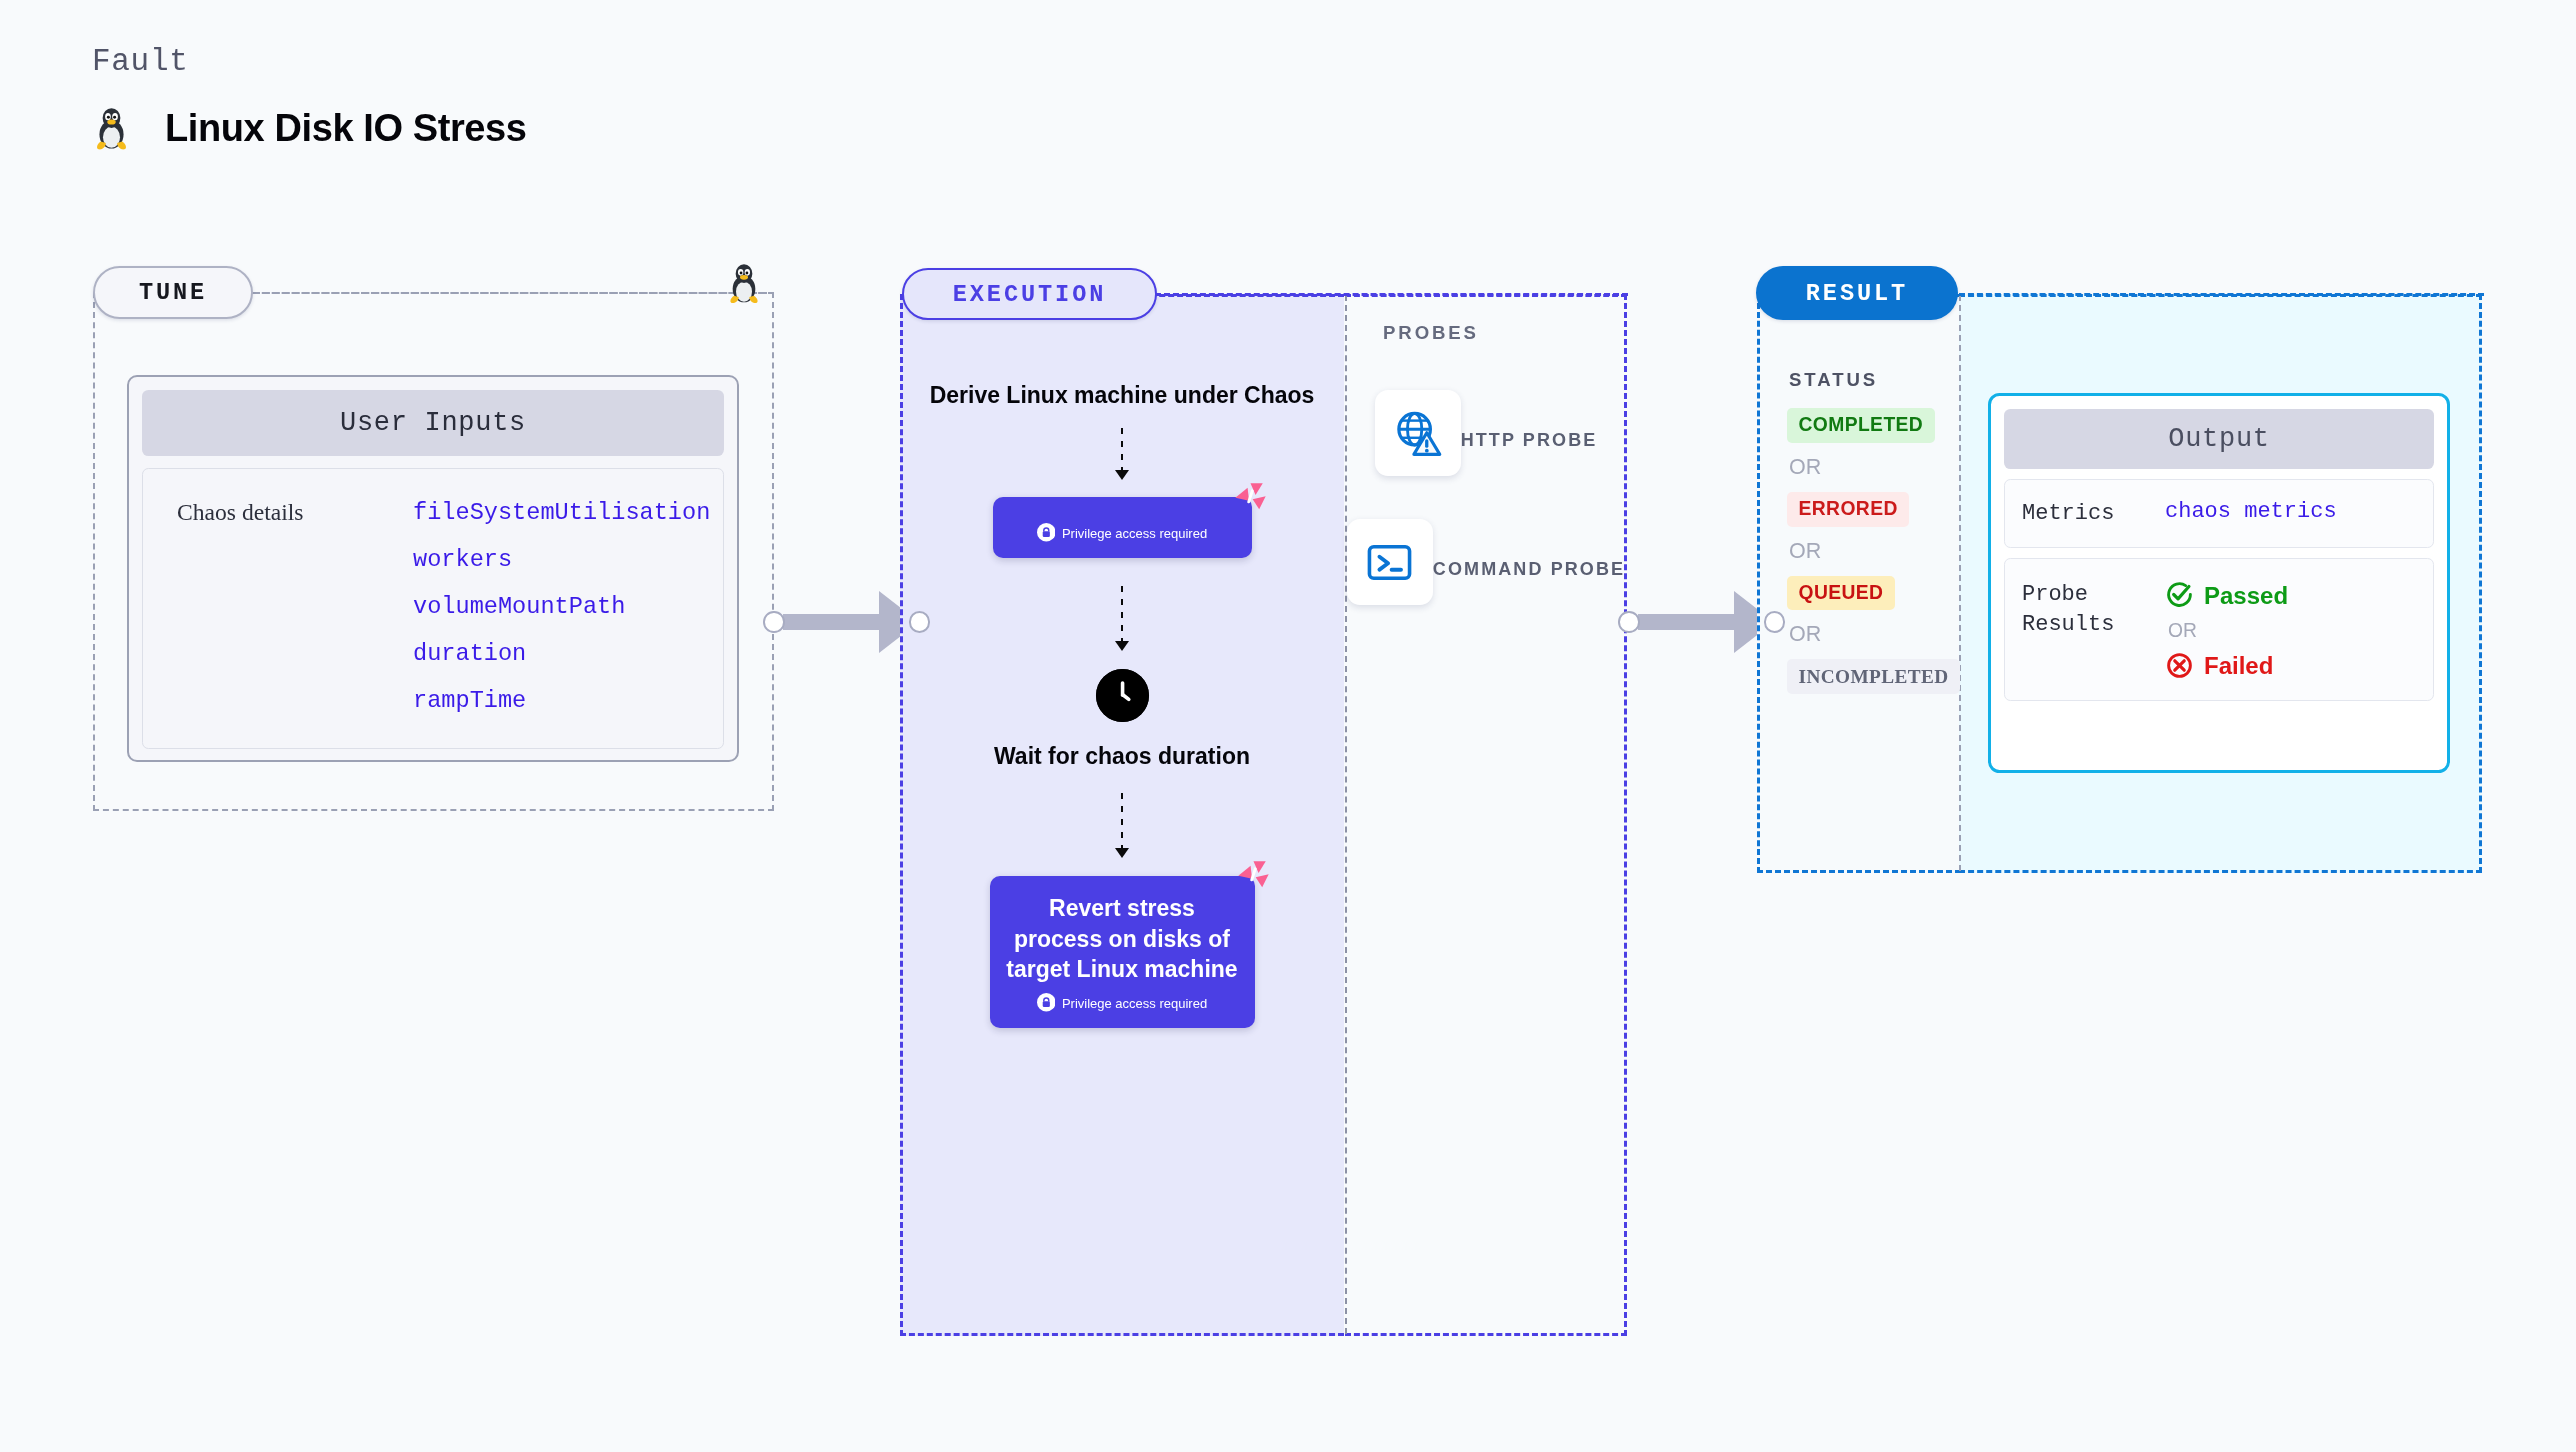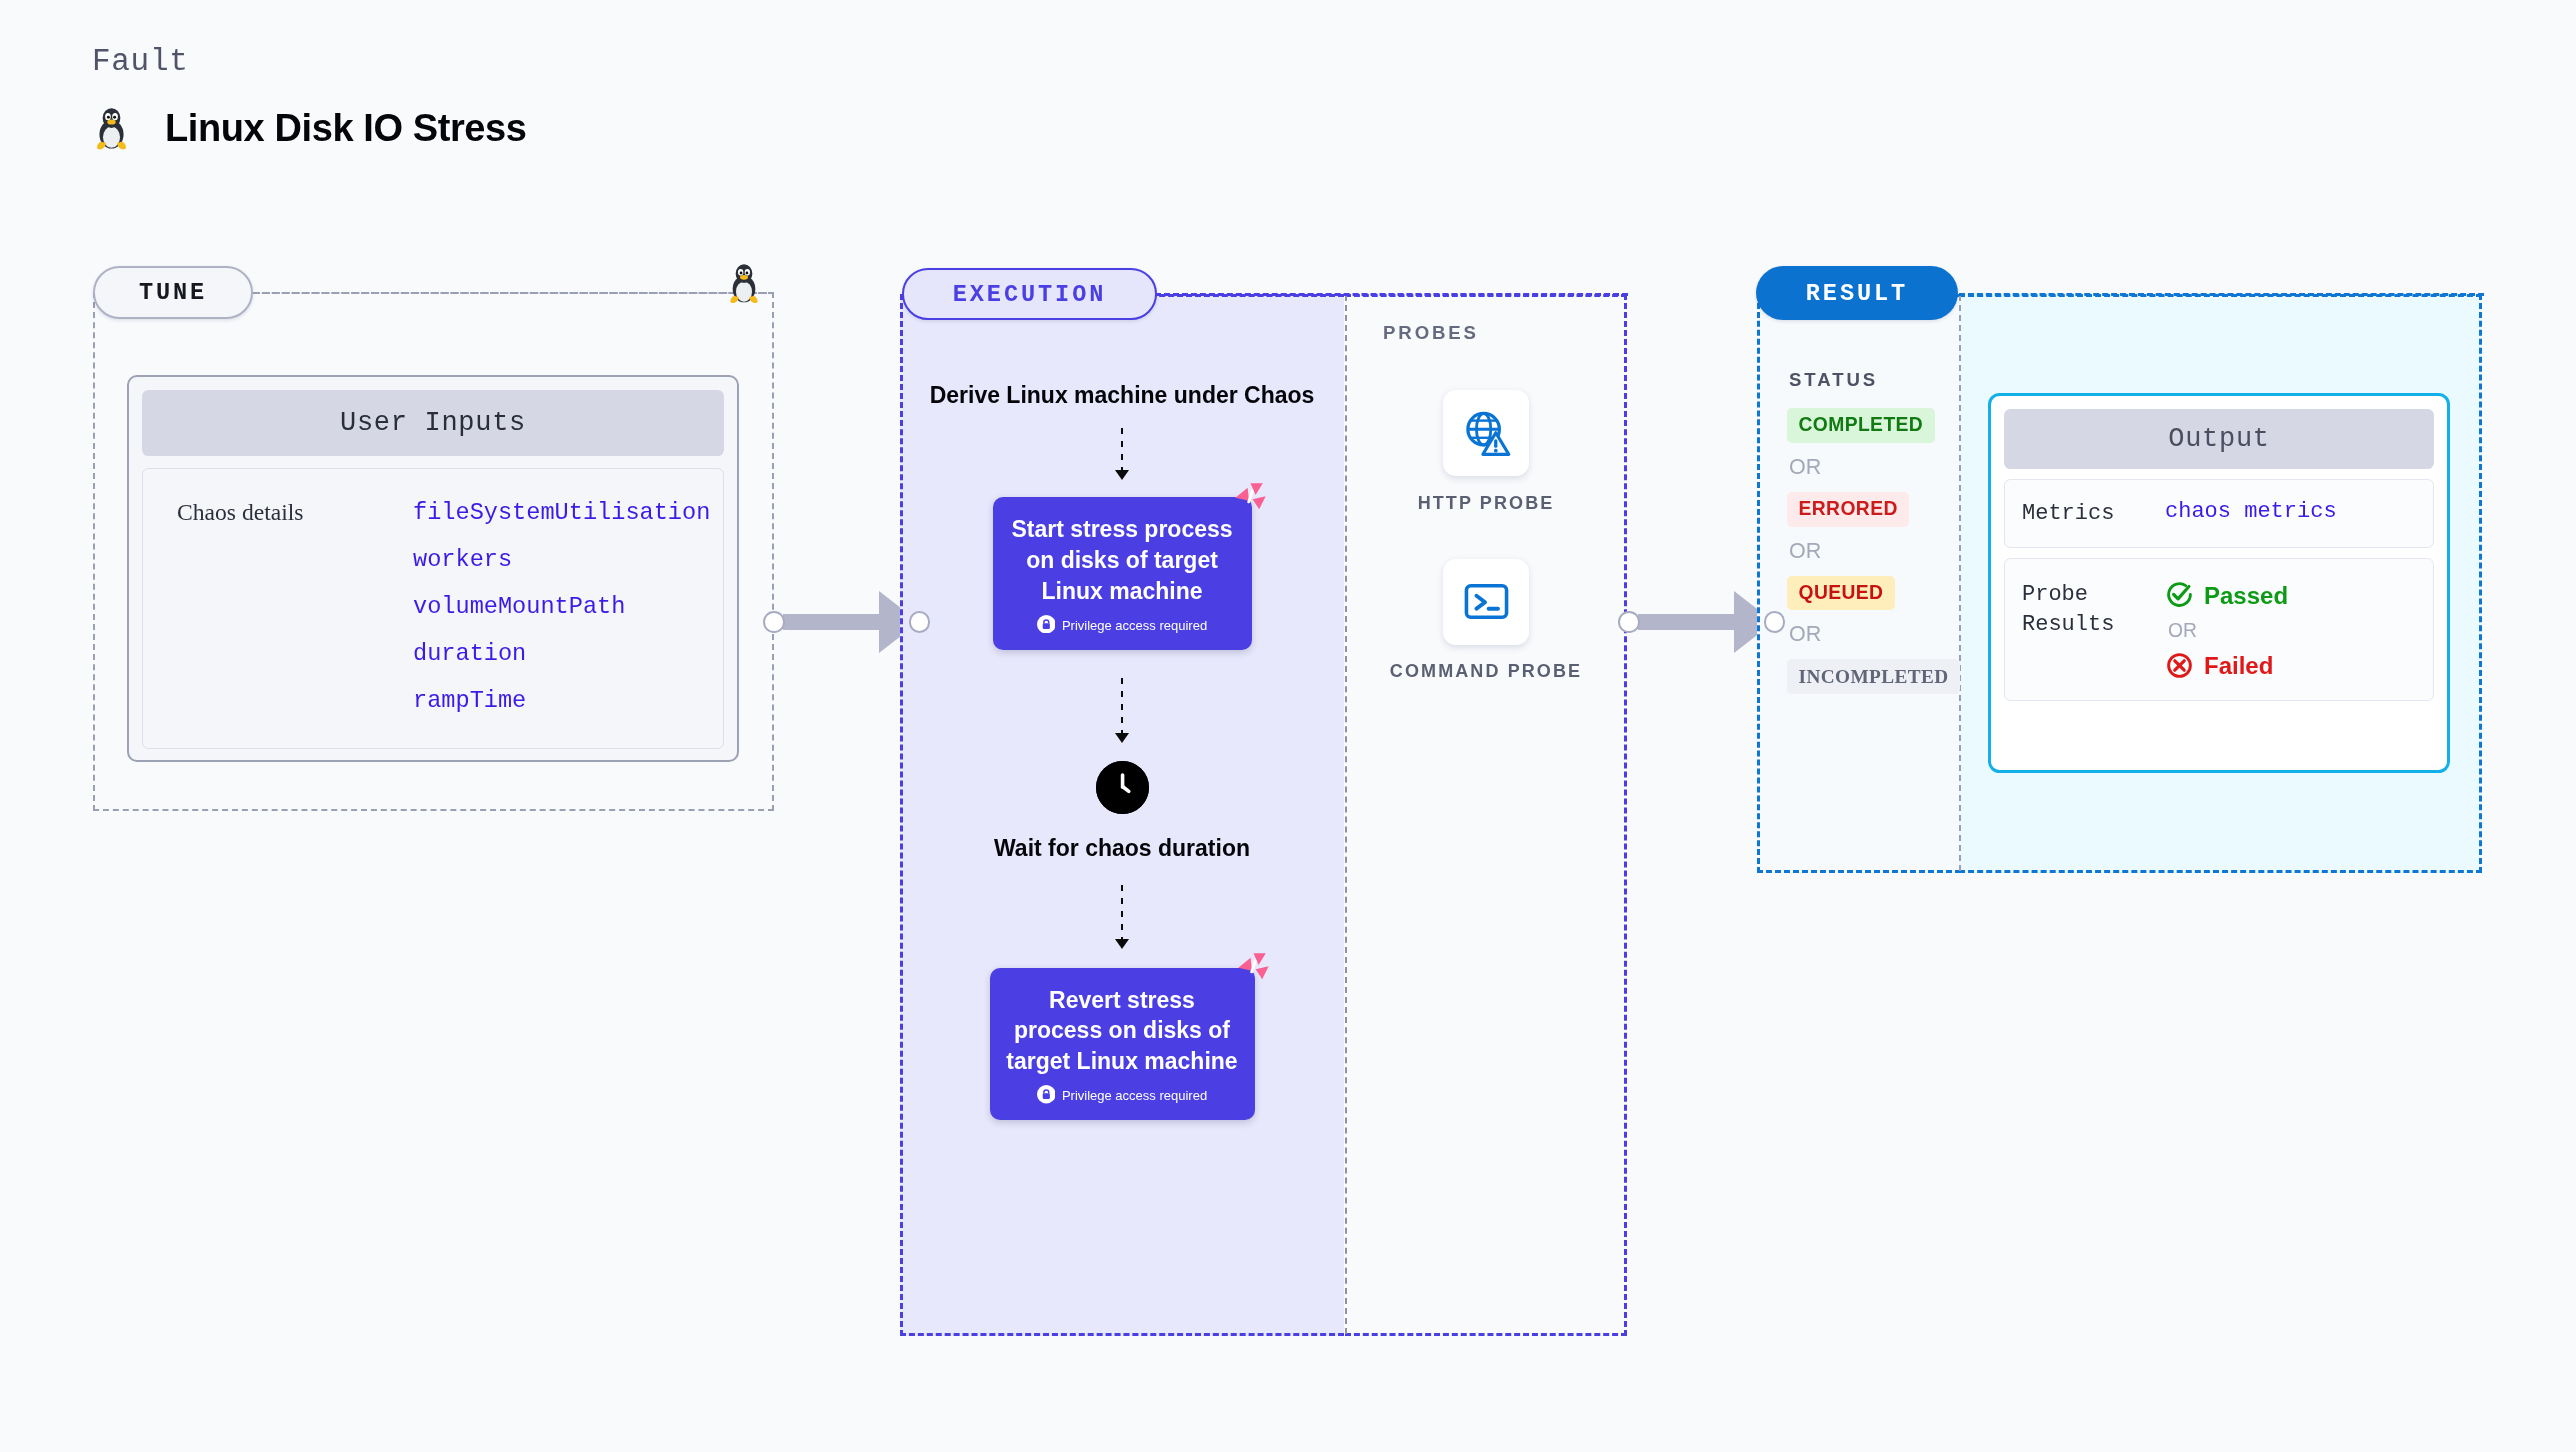--- a/index.html
+++ b/index.html
@@ -238,21 +238,21 @@
 
   
   #probes-label {
     position: absolute; left: 1383px; top: 322px;
     font-size: 18.6px; font-weight: 700; color: #656a7e; letter-spacing: 2.9px;
   }
   #probes-list {
     position: absolute; left: 1345px; top: 390px; width: 282px;
     display: flex; flex-direction: column; align-items: center; gap: 43px;
   }
-  .probe-item { display: flex; flex-direction: column; align-items: center; }
+  .probe-item { display: flex; flex-direction: row; align-items: center; }
   .probe-icon-tile {
     width: 86px; height: 86px;
     background: #ffffff; border-radius: 13px;
     display: flex; align-items: center; justify-content: center;
     box-shadow: 0 2.1px 6.4px rgba(40,50,90,0.13);
   }
   .probe-label {
     margin-top: 15.8px;
     font-size: 18px; font-weight: 700; color: #5a5f72;
     letter-spacing: 2.1px; text-align: center; line-height: 1.32;
@@ -392,21 +392,20 @@
 
   <div class="exec-card" style="margin-top:18.6px;">
     <span class="litmus-badge">
       <svg width="39" height="39" viewBox="0 0 54 54">
         <path d="M6 26 L23 12 L25 30 Z" fill="#fa6092"></path>
         <path d="M27 6 L44 6 L34 22 Z" fill="#fa6092"></path>
         <path d="M30 28 L48 24 L39 42 Z" fill="#fa6092"></path>
         <rect x="25" y="14" width="4" height="20" rx="2" fill="#ffffff" transform="rotate(18 27 24)"></rect>
       </svg>
     </span>
-    <div class="exec-card-title">Start stress process on disks of target Linux machine</div>
     <div class="priv-row">
       <span>
         <svg width="18.6" height="18.6" viewBox="0 0 26 26">
           <circle cx="13" cy="13" r="13" fill="#ffffff"></circle>
           <path d="M9.5 12 v-1.6 a3.5 3.5 0 0 1 7 0 V12" stroke="#4b3fe4" stroke-width="2" fill="none"></path>
           <rect x="8" y="11.6" width="10" height="8" rx="1.8" fill="#4b3fe4"></rect>
         </svg>
       </span>
       <span class="priv-text">Privilege access required</span>
     </div>

